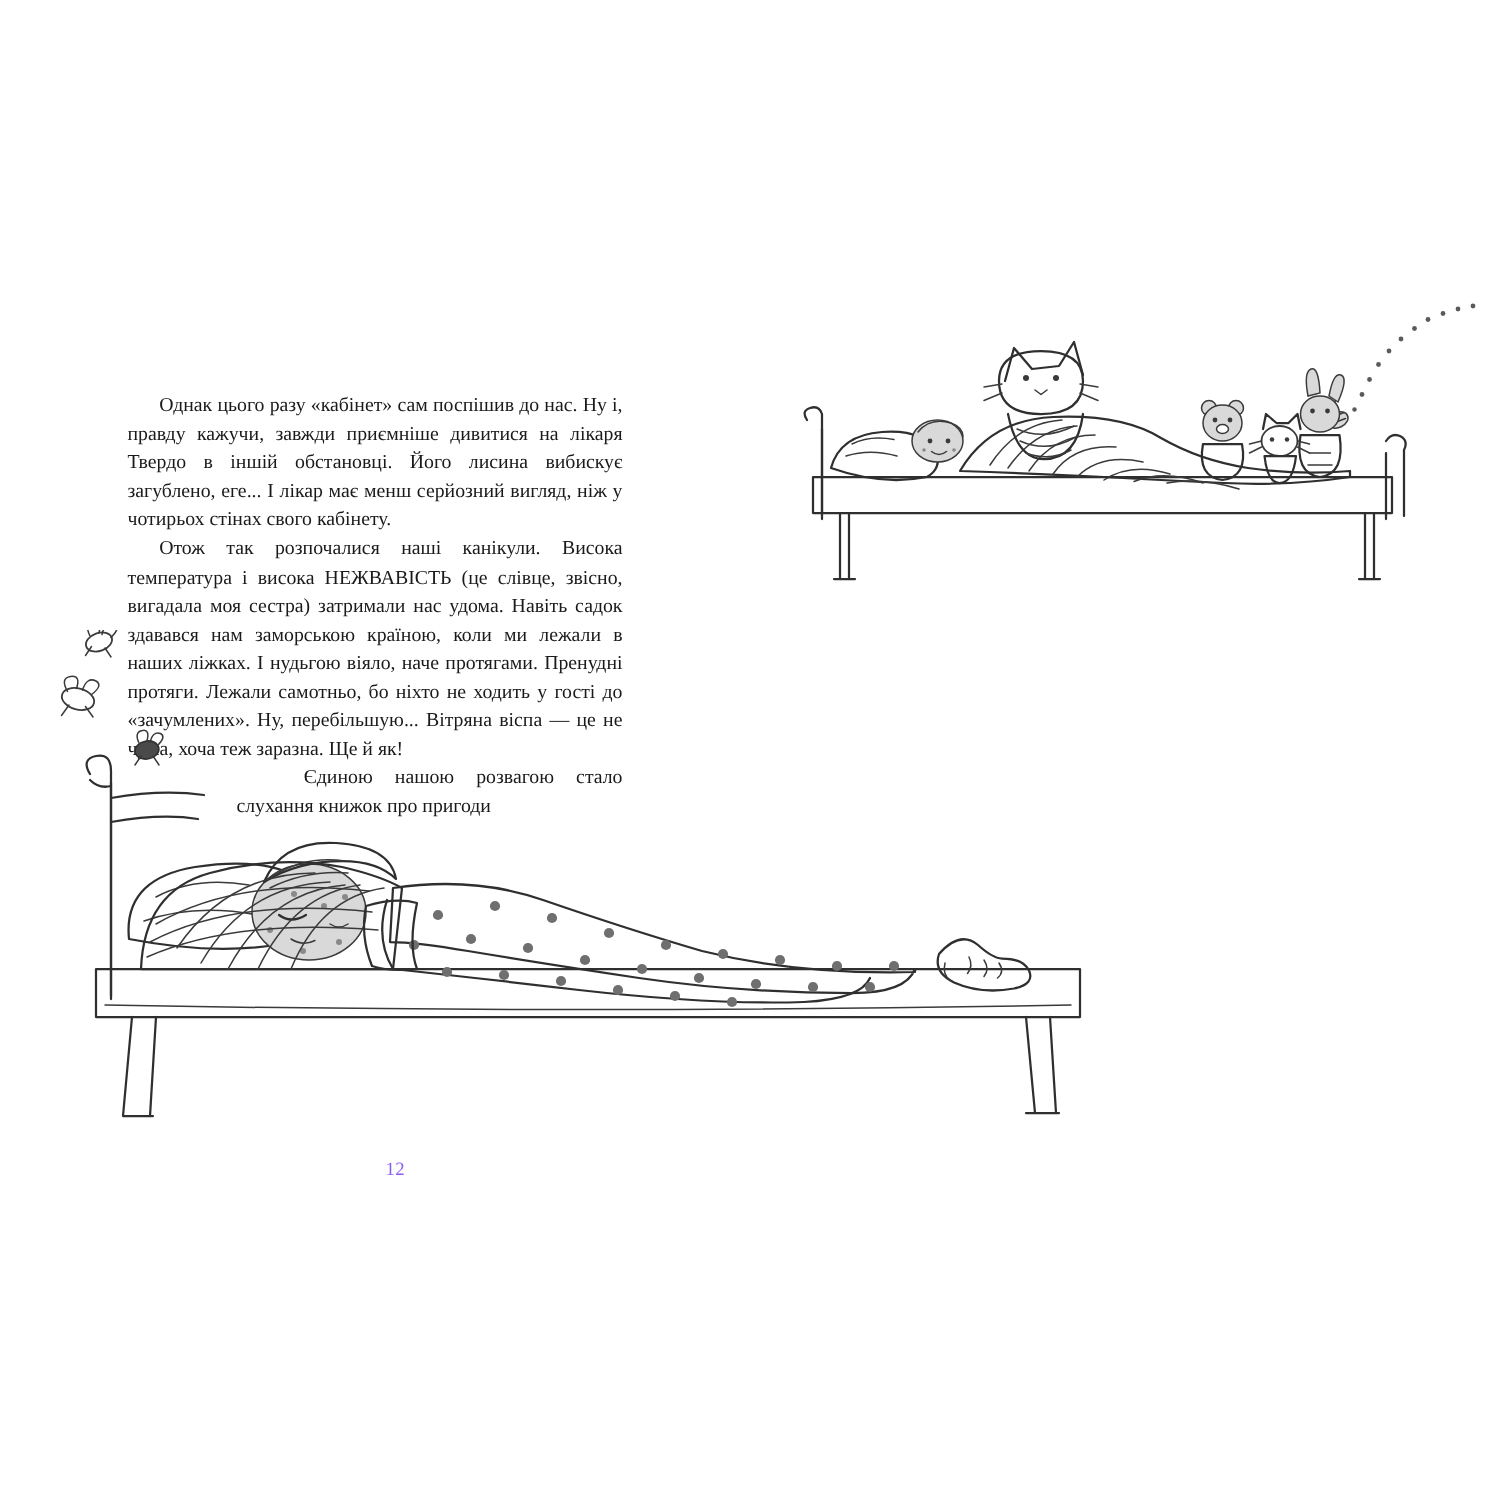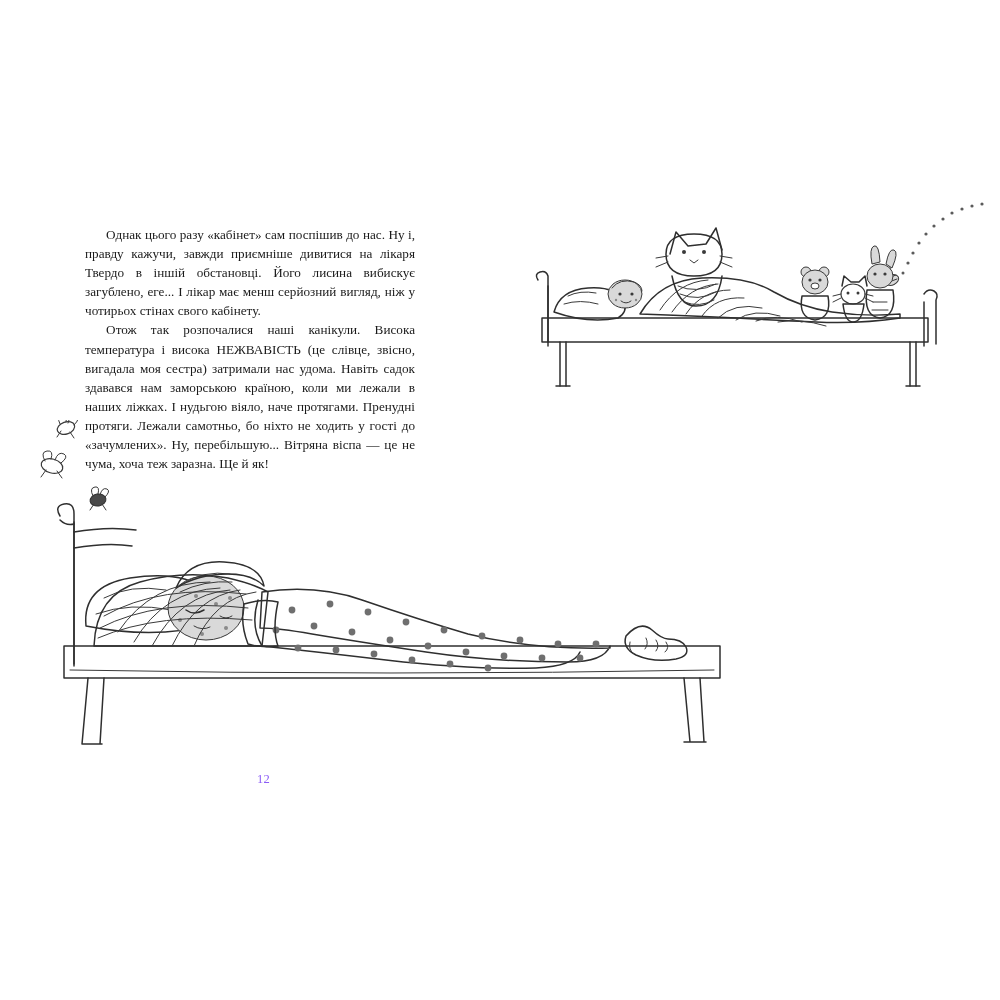--- a/index.html
+++ b/index.html
@@ -29,20 +29,21 @@
   .page-right { left: 500px; width: 500px; }
 
   .text-col {
     position: absolute;
     font-size: 13.2px;
     line-height: 19.1px;
     text-align: justify;
     color: #1a1a1a;
     -webkit-hyphens: none;
     hyphens: none;
+    margin-top: 35px;
   }
 
   .text-col p {
     margin: 0;
     text-indent: 1.6em;
   }
 
   
   #left-body {
     left: 85px;
@@ -77,20 +78,21 @@
 </head>
 <body>
 
 <div id="spread">
 
   <div class="page page-left">
 
     <div class="text-col" id="left-body">
       <p>Однак цього разу «кабінет» сам поспішив до нас. Ну і, правду кажучи, завжди приємніше дивитися на лікаря Твердо в іншій обстановці. Його лисина вибискує загублено, еге... І лікар має менш серйозний вигляд, ніж у чотирьох стінах свого кабінету.</p>
       <p>Отож так розпочалися наші канікули. Висока температура і висока НЕЖВАВІСТЬ (це слівце, звісно, вигадала моя сестра) затримали нас удома. Навіть садок здавався нам заморською країною, коли ми лежали в наших ліжках. І нудьгою віяло, наче протягами. Пренудні протяги. Лежали самотньо, бо ніхто не ходить у гості до «зачумлених». Ну, перебільшую... Вітряна віспа — це не чума, хоча теж заразна. Ще й як!</p>
+      <p style="text-indent:3.4em; width:78%; margin-left:auto;">Єдиною нашою розвагою стало слухання книжок про пригоди</p>
     </div>
 
     <div class="folio" id="folio-left">12</div>
   </div>
 
   <div class="page page-right">
 
     
 
     

